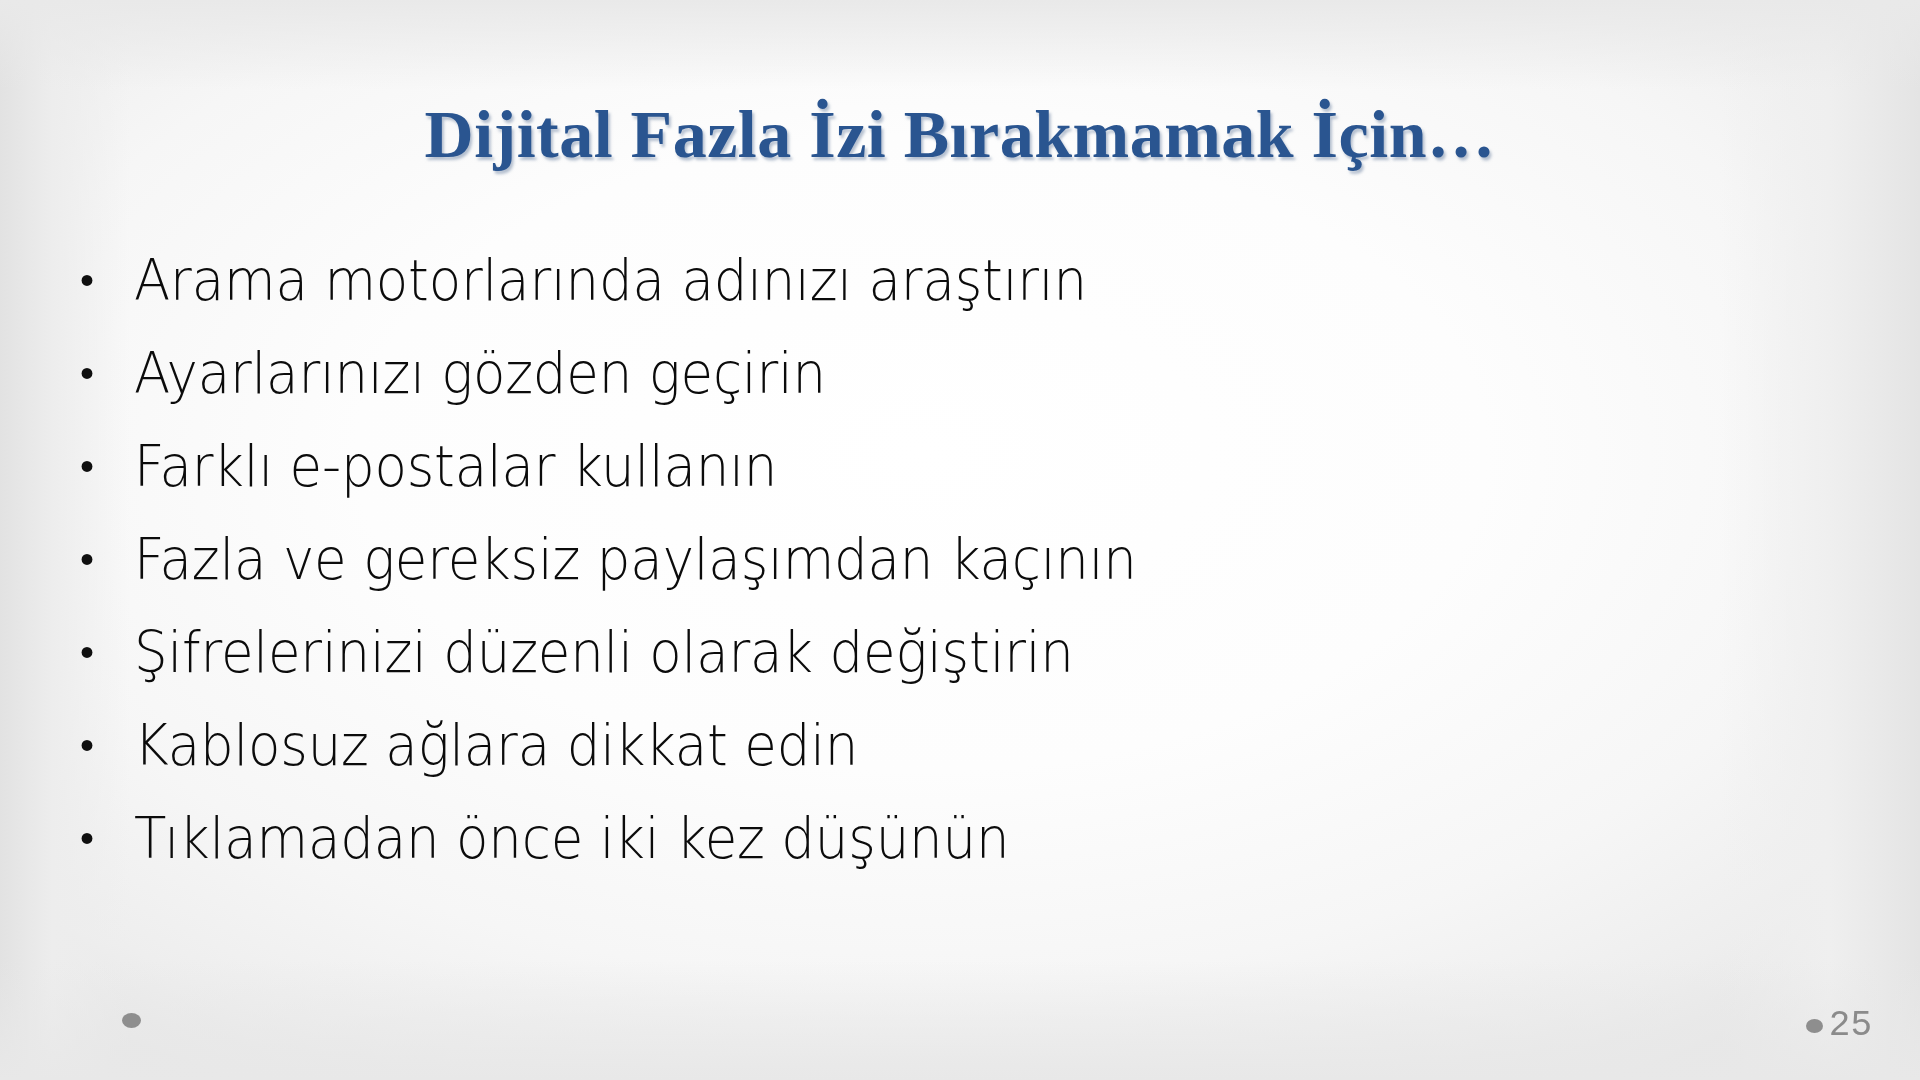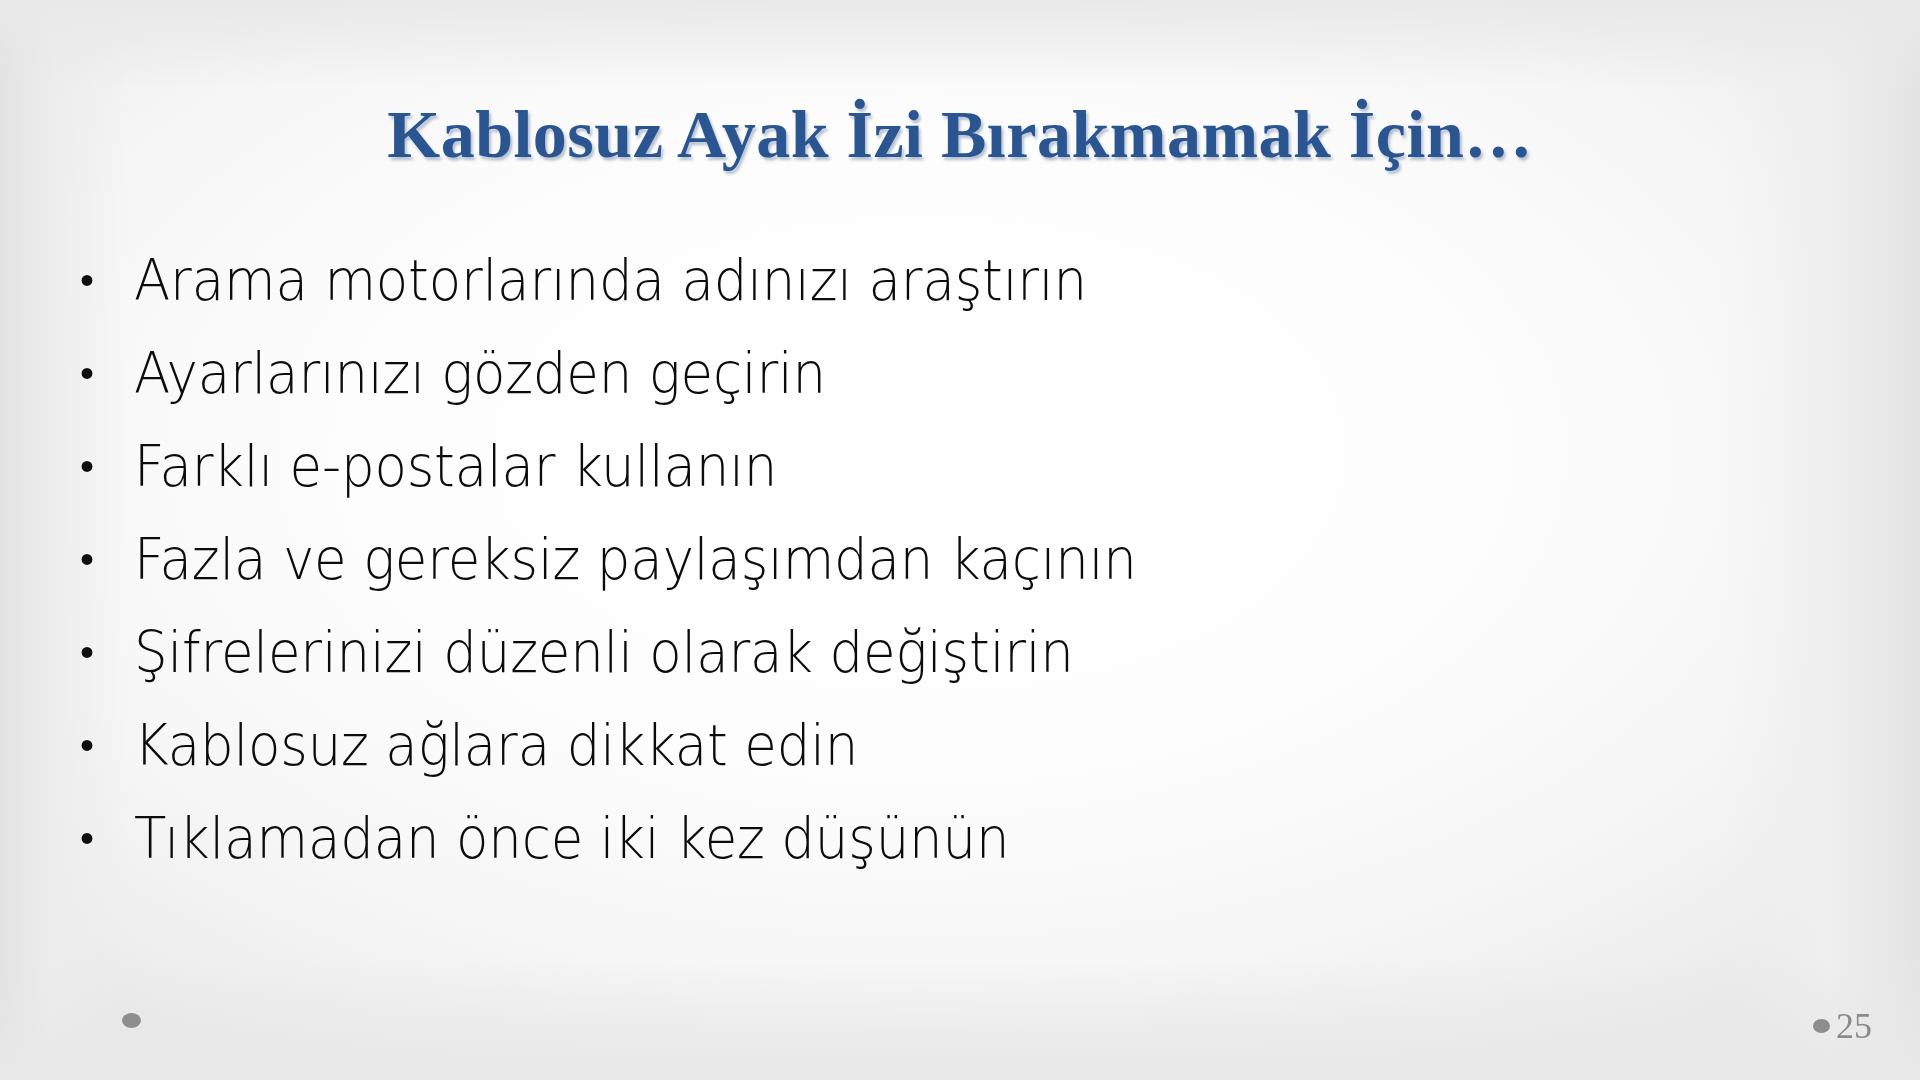--- a/index.html
+++ b/index.html
@@ -132,39 +132,39 @@
     align-items: center;
     gap: 6px;
   }
   #footer-dot-right {
     width: 17px;
     height: 14px;
     border-radius: 50%;
     background: #8e8e8e;
   }
   #page-number {
-    font-family: Liberation Serif, serif;
+    font-family: Liberation Mono, monospace;
     font-size: 36px;
     font-weight: 400;
     color: #8b8b8b;
     line-height: 1;
   }
 </style>
 </head>
 <body>
 
 <div id="slide">
 
   <div id="bg-left-shade"></div>
   <div id="bg-right-shade"></div>
   <div id="bg-top-shade"></div>
   <div id="bg-bottom-shade"></div>
 
   <div id="title-block">
-    <div id="slide-title">Kablosuz Ayak İzi Bırakmamak İçin…</div>
+    <div id="slide-title">Dijital Fazla İzi Bırakmamak İçin…</div>
   </div>
 
   <ul id="bullet-list">
 
     <li class="bullet-row">
       <span class="bullet-marker">•</span>
       <span class="bullet-text">Arama motorlarında adınızı araştırın</span>
     </li>
 
     <li class="bullet-row">

